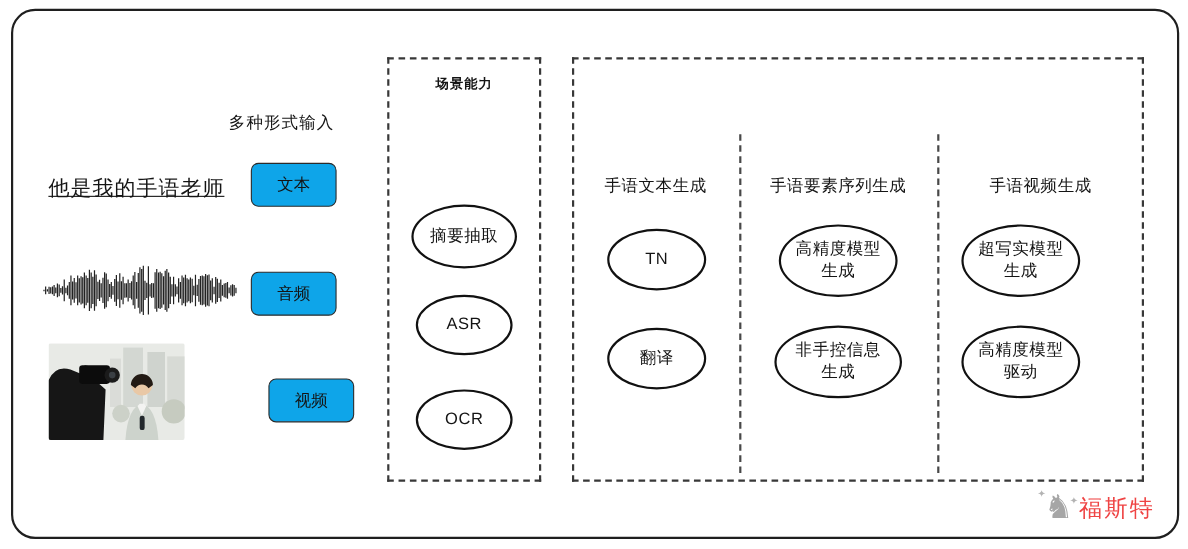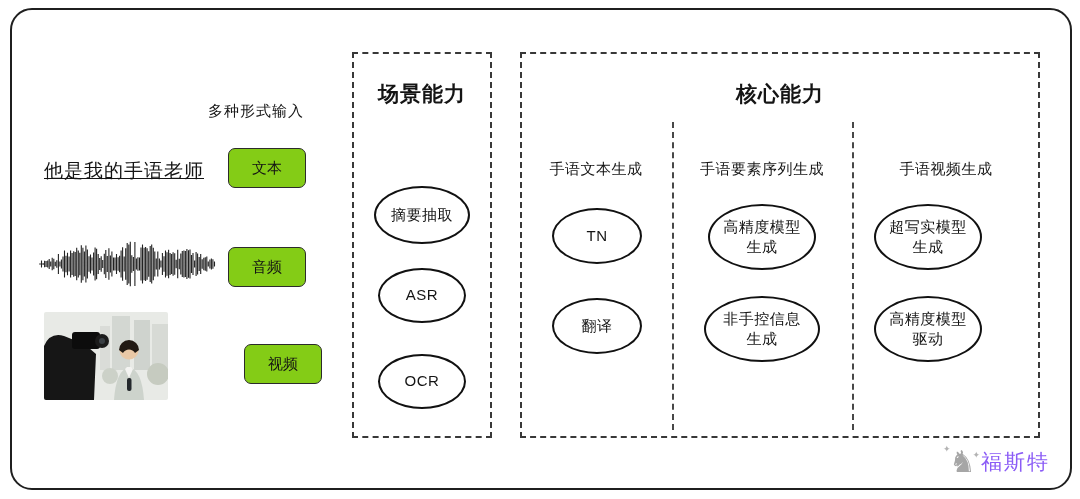--- a/index.html
+++ b/index.html
@@ -5,34 +5,34 @@
   * { margin:0; padding:0; box-sizing:border-box; }
   html,body { width:1080px; height:499px; background:#ffffff;
     font-family:"Liberation Sans", sans-serif; color:#141414; }
   .canvas { position:relative; width:1080px; height:499px; background:#fff; overflow:hidden; }
   .frame { position:absolute; left:10px; top:8px; width:1062px; height:482px;
     border:2px solid #1f1f1f; border-radius:22px; }
   .abs { position:absolute; }
   .input-title { font-size:15px; font-weight:normal; letter-spacing:1px; }
   .sample-text { font-size:19px; letter-spacing:1px; }
   .pill { width:78px; height:40px; border:1.6px solid #2b2b2b; border-radius:7px;
-    display:flex; align-items:center; justify-content:center; font-size:15px; background:#84cc16; }
+    display:flex; align-items:center; justify-content:center; font-size:15px; background:#0ea5e9; }
   .dashed-box { border:2px dashed #383838; background:#fff; }
-  .box-title { font-weight:bold; font-size:21px; letter-spacing:1px; text-align:center; width:100%;margin-top:12px; }
+  .box-title { font-weight:bold; font-size:12px; letter-spacing:1px; text-align:center; width:100%; }
   .subtitle { font-size:15px; text-align:center; width:100%; letter-spacing:1px; }
   .ellipse { border:2px solid #111; border-radius:50%; background:#fff;
     display:flex; align-items:center; justify-content:center; text-align:center;
     font-size:15px; line-height:1.35; white-space:pre-line; letter-spacing:0.5px; }
   .col-header { font-size:15px; text-align:center; letter-spacing:0.5px; }
   .vsep { border-left:2px dashed #484848; width:0; }
   .thumb { border-radius:2px; overflow:hidden; }
   .watermark { display:flex; align-items:center; gap:5px; color:#a6a6a6; }
   .watermark .knight { font-size:30px; line-height:1; position:relative; }
   .watermark .sparkle { position:absolute; font-size:9px; color:#b3b3b3; }
-  .watermark .wm-text { font-size:21px; letter-spacing:2px; color:#8b5cf6; }
+  .watermark .wm-text { font-size:21px; letter-spacing:2px; color:#ef4444; }
   svg { display:block; }
 </style>
 </head>
 <body>
 
 <div class="canvas">
   <div class="frame"></div>
 
   <div class="abs input-title" style="left:208px; top:102px;">多种形式输入</div>
 
@@ -67,21 +67,20 @@
   <div class="abs pill" style="left:244px; top:344px;">视频</div>
 
   <div class="abs dashed-box" style="left:352px; top:52px; width:140px; height:386px;"></div>
   <div class="abs box-title" style="left:352px; top:68px; width:140px;">场景能力</div>
 
   <div class="abs ellipse" style="left:374px; top:186px; width:96px; height:58px;">摘要抽取</div>
   <div class="abs ellipse" style="left:378px; top:268px; width:88px; height:55px;">ASR</div>
   <div class="abs ellipse" style="left:378px; top:354px; width:88px; height:55px;">OCR</div>
 
   <div class="abs dashed-box" style="left:520px; top:52px; width:520px; height:386px;"></div>
-  <div class="abs box-title" style="left:520px; top:68px; width:520px;">核心能力</div>
 
   <div class="abs vsep" style="left:672px; top:122px; height:308px;"></div>
   <div class="abs vsep" style="left:852px; top:122px; height:308px;"></div>
 
   <div class="abs col-header" style="left:522px; top:160px; width:148px;">手语文本生成</div>
   <div class="abs ellipse" style="left:552px; top:208px; width:90px; height:56px;">TN</div>
   <div class="abs ellipse" style="left:552px; top:298px; width:90px; height:56px;">翻译</div>
 
   <div class="abs col-header" style="left:674px; top:160px; width:176px;">手语要素序列生成</div>
   <div class="abs ellipse" style="left:708px; top:204px; width:108px; height:66px;">高精度模型

